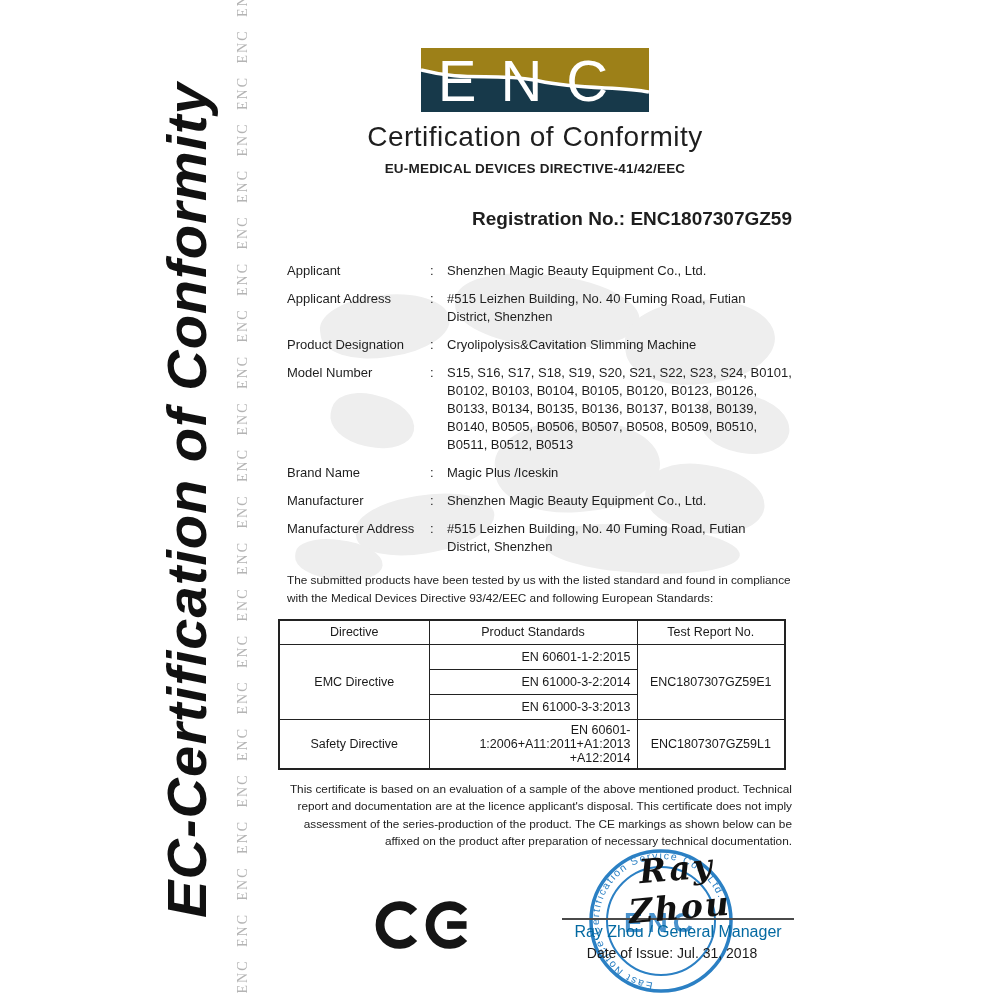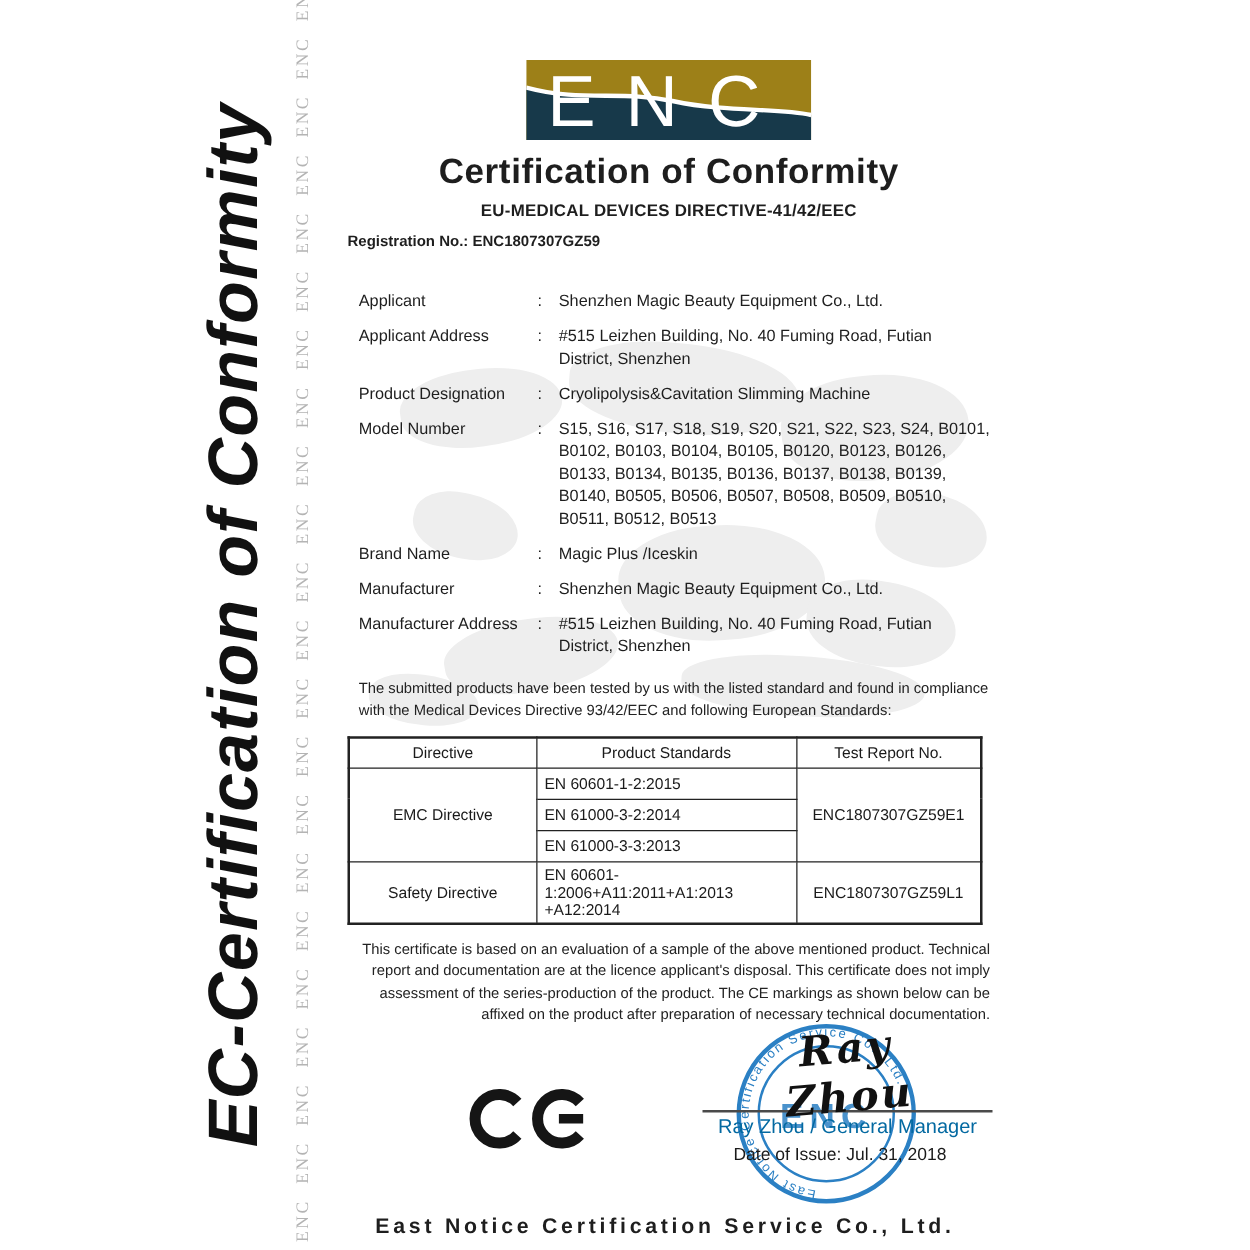--- a/index.html
+++ b/index.html
@@ -20,38 +20,38 @@
     transform:translate(-50%,-50%) rotate(-90deg);
     font-family:"Liberation Serif", serif;font-size:14px;color:#b4b4b4;
     letter-spacing:2px;word-spacing:7px;white-space:nowrap;text-align:center;z-index:2;
   }
   
   .watermark{position:absolute;inset:0;z-index:0;}
   .blob{position:absolute;background:#eeeeee;border-radius:45% 55% 50% 50%;}
   
   .content{position:absolute;left:278px;top:0;width:514px;z-index:3;}
   .logo{display:block;margin:48px auto 0;width:228px;height:64px;}
-  .title{margin-top:9px;font-size:28px;font-weight:bold;text-align:center;letter-spacing:0.5px;}
+  .title{margin-top:9px;font-size:28px;font-weight:normal;text-align:center;letter-spacing:0.5px;}
   .subtitle{margin-top:8px;font-size:13.5px;font-weight:bold;text-align:center;letter-spacing:0.2px;}
-  .registration{margin-top:10px;font-size:12px;font-weight:bold;text-align:left;}
+  .registration{margin-top:32px;font-size:19px;font-weight:bold;text-align:right;}
   .fields{margin-top:32px;padding-left:9px;}
   .field-row{display:flex;margin-bottom:10px;font-size:13px;line-height:18px;}
   .f-label{width:143px;flex:none;}
   .f-colon{width:17px;flex:none;}
   .f-value{flex:1;}
   .para{padding-left:9px;font-size:11.8px;line-height:17.5px;color:#222;}
   .para.intro{margin-top:16px;}
   .para.outro{margin-top:11px;text-align:right;}
   table.std-table{margin-top:9px;width:415px;border-collapse:collapse;border:2px solid #222;
     font-size:12.5px;color:#1a1a1a;table-layout:fixed;}
   .std-table th,.std-table td{border:1px solid #222;padding:3px 6px;font-weight:normal;}
   .std-table th{text-align:center;height:17px;}
   .col-dir{width:150px;}.col-std{width:208px;}.col-rep{width:148px;}
   td.c{text-align:center;}
-  td.std{text-align:left;height:18px;}
+  td.std{text-align:right;height:18px;}
   
   .bottom-area{position:relative;height:138px;margin-top:12px;}
   .ce{position:absolute;left:95px;top:16px;width:100px;height:92px;}
   .sig-block{position:absolute;right:-2px;top:0;width:232px;}
   .stamp{position:absolute;left:24px;top:-17px;width:150px;height:150px;}
   .sig-script{
     position:absolute;left:26px;top:-14px;width:180px;text-align:center;
     font-family:"DejaVu Serif", serif;font-style:italic;font-weight:bold;
     font-size:33px;color:#111;transform:rotate(-5deg);letter-spacing:2px;z-index:4;
   }

